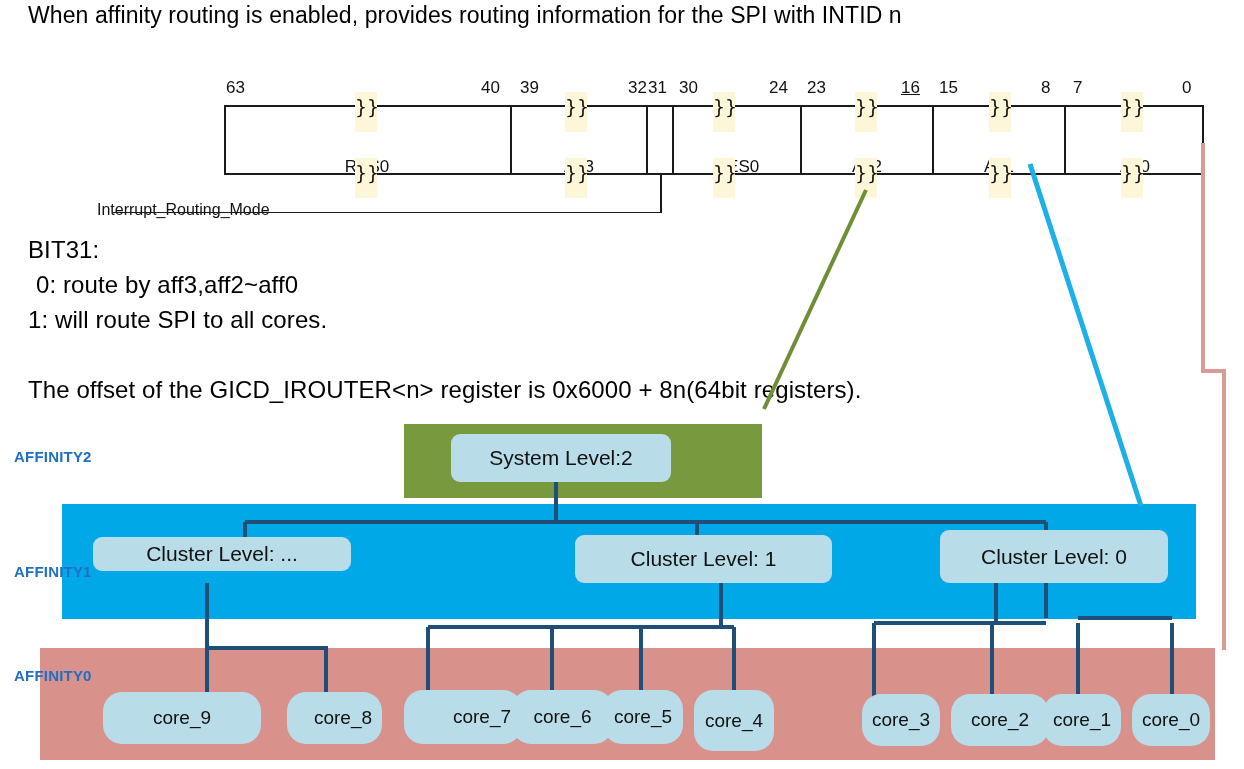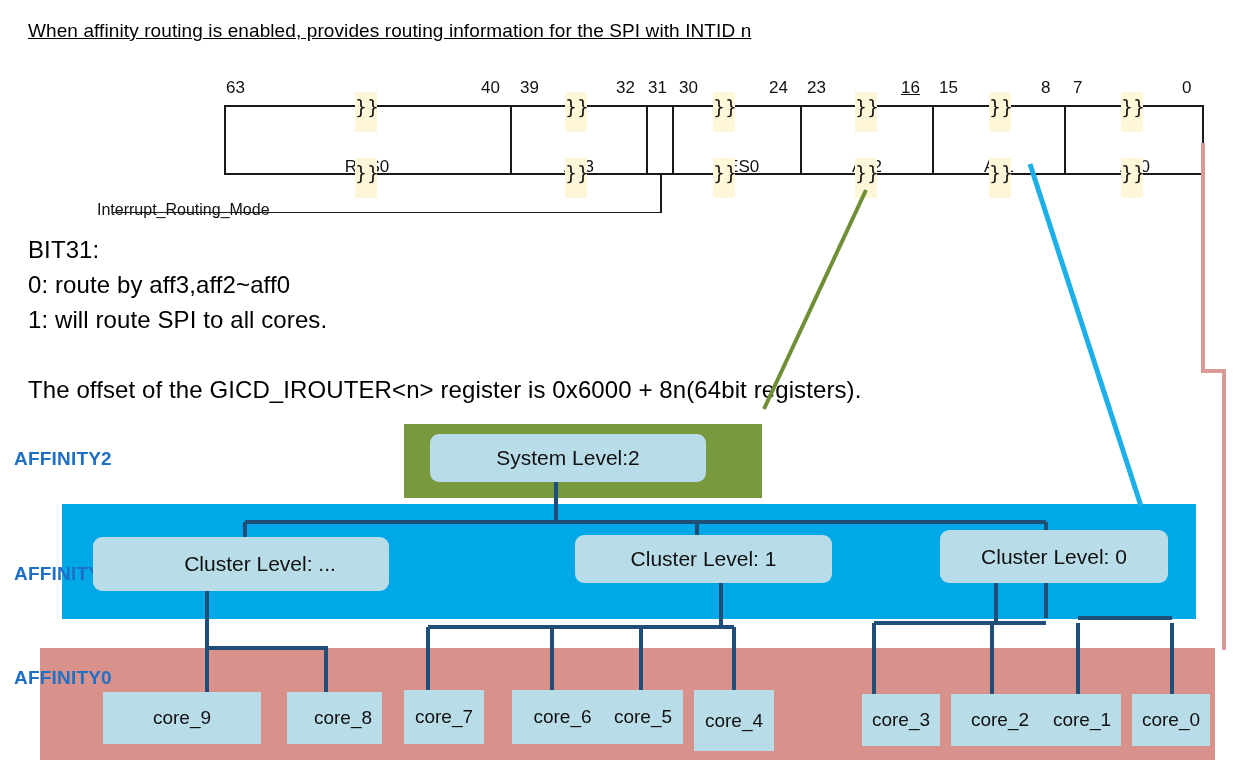--- a/index.html
+++ b/index.html
@@ -1,24 +1,24 @@
 <!DOCTYPE html>
 <html><head>
 <meta charset="utf-8">
 <style>
   html,body{margin:0;padding:0;background:#ffffff;}
   body{width:1244px;height:769px;position:relative;overflow:hidden;
        font-family:"Liberation Sans","DejaVu Sans",sans-serif;color:#000;}
   .abs{position:absolute;}
 
   
-  #intro-text{left:28px;top:20px;font-size:19px;letter-spacing:.1px;white-space:nowrap;text-decoration:underline;}
+  #intro-text{left:28px;top:2px;font-size:23px;letter-spacing:.1px;white-space:nowrap;}
   .body-line{font-size:24px;white-space:nowrap;letter-spacing:.1px;}
   #bit31-label{left:28px;top:236px;}
-  #bit31-zero{left:28px;top:271px;}
+  #bit31-zero{left:36px;top:271px;}
   #bit31-one{left:28px;top:306px;}
   #offset-line{left:28px;top:376px;}
 
   
   #register-figure{left:224px;top:78px;width:980px;height:122px;}
   #reg-box{position:absolute;left:0;top:27px;width:980px;height:70px;
            border:2.5px solid #1a1a1a;box-sizing:border-box;background:#fff;}
   .reg-field{position:absolute;top:27px;height:70px;box-sizing:border-box;
              border-right:2.5px solid #1a1a1a;}
   .reg-name{position:absolute;top:52px;width:100%;text-align:center;
@@ -33,23 +33,23 @@
   #irm-label{position:absolute;left:97px;top:201px;font-size:16px;color:#111;white-space:nowrap;}
 
   
   #band-aff1{left:62px;top:504px;width:1134px;height:115px;background:#00a8e8;}
   #band-aff0{left:40px;top:648px;width:1175px;height:112px;background:#d9918c;}
   #box-system-bg{left:404px;top:424px;width:358px;height:74px;background:#79993e;}
 
   .node{position:absolute;background:#b8dce8;border-radius:9px;
         display:flex;align-items:center;justify-content:center;
         font-size:21px;color:#111;text-align:center;}
-  .node.core{font-size:19px;border-radius:0;}
+  .node.core{font-size:19px;border-radius:19px;}
 
-  .aff-label{position:absolute;color:#1f6fc4;font-weight:bold;font-size:19px;
+  .aff-label{position:absolute;color:#1f6fc4;font-weight:bold;font-size:15px;
              letter-spacing:.2px;white-space:nowrap;}
   #aff2-label{left:14px;top:448px;}
   #aff1-label{left:14px;top:563px;}
   #aff0-label{left:14px;top:667px;}
 
   #connect-svg{position:absolute;left:0;top:0;width:1244px;height:769px;
                pointer-events:none;}
   #pointer-svg{position:absolute;left:0;top:0;width:1244px;height:769px;
                pointer-events:none;}
 </style>
@@ -79,21 +79,21 @@
   <div class="reg-field" style="left:710px;width:132px;">
     <div class="reg-name">Aff1</div>
   </div>
   <div class="reg-field" style="left:842px;width:138px;border-right:none;">
     <div class="reg-name">Aff0</div>
   </div>
 
   <div class="bit-num" style="left:2px;">63</div>
   <div class="bit-num" style="left:257px;">40</div>
   <div class="bit-num" style="left:296px;">39</div>
-  <div class="bit-num" style="left:392px;">32</div>
+  <div class="bit-num" style="left:404px;">32</div>
   <div class="bit-num" style="left:424px;">31</div>
   <div class="bit-num" style="left:455px;text-align:center;">30</div>
   <div class="bit-num" style="left:545px;">24</div>
   <div class="bit-num" style="left:583px;">23</div>
   <div class="bit-num" style="left:677px;text-decoration:underline;">16</div>
   <div class="bit-num" style="left:715px;">15</div>
   <div class="bit-num" style="left:817px;">8</div>
   <div class="bit-num" style="left:849px;">7</div>
   <div class="bit-num" style="left:958px;">0</div>
 
@@ -160,28 +160,28 @@
 <svg id="pointer-svg">
   <line x1="866" y1="190" x2="764" y2="409" stroke="#6f8f37" stroke-width="4"></line>
   <line x1="1030" y1="164" x2="1141" y2="506" stroke="#1cafe8" stroke-width="5"></line>
   <path d="M1203,143 L1203,371 L1224,371 L1224,650" stroke="#d99b97" stroke-width="4" fill="none"></path>
 </svg>
 
 <div class="aff-label" id="aff2-label">AFFINITY2</div>
 <div class="aff-label" id="aff1-label">AFFINITY1</div>
 <div class="aff-label" id="aff0-label">AFFINITY0</div>
 
-<div class="node" style="left:430px;top:434px;width:276px;height:48px;">System Level:2</div>
+<div class="node" style="left:451px;top:434px;width:220px;height:48px;">System Level:2</div>
 
-<div class="node" style="left:93px;top:537px;width:258px;height:54px;padding-left:38px;">Cluster Level: ...</div>
+<div class="node" style="left:93px;top:537px;width:258px;height:34px;">Cluster Level: ...</div>
 <div class="node" style="left:575px;top:535px;width:257px;height:48px;">Cluster Level: 1</div>
 <div class="node" style="left:940px;top:530px;width:228px;height:53px;">Cluster Level: 0</div>
 
 <div class="node core" style="left:103px;top:692px;width:158px;height:52px;">core_9</div>
 <div class="node core" style="left:287px;top:692px;width:78px;height:52px;padding-left:17px;">core_8</div>
-<div class="node core" style="left:404px;top:690px;width:80px;height:54px;">core_7</div>
+<div class="node core" style="left:404px;top:690px;width:80px;height:54px;padding-left:38px;">core_7</div>
 <div class="node core" style="left:512px;top:690px;width:101px;height:54px;">core_6</div>
 <div class="node core" style="left:603px;top:690px;width:80px;height:54px;">core_5</div>
 <div class="node core" style="left:694px;top:690px;width:80px;height:61px;">core_4</div>
 <div class="node core" style="left:862px;top:694px;width:78px;height:52px;">core_3</div>
 <div class="node core" style="left:951px;top:694px;width:98px;height:52px;">core_2</div>
 <div class="node core" style="left:1043px;top:694px;width:78px;height:52px;">core_1</div>
 <div class="node core" style="left:1132px;top:694px;width:78px;height:52px;">core_0</div>
 
 </body></html>

